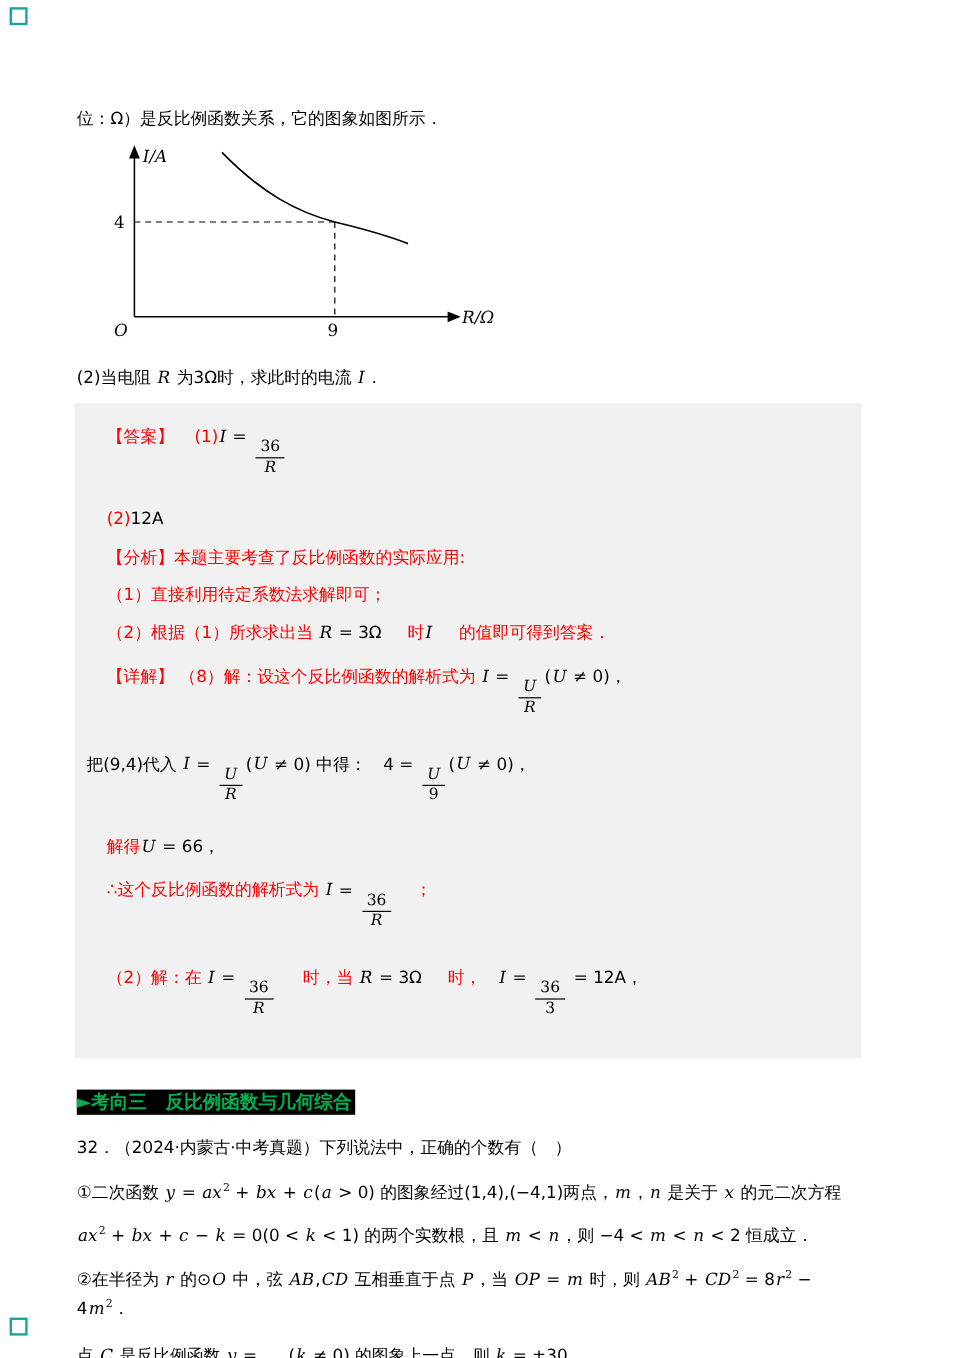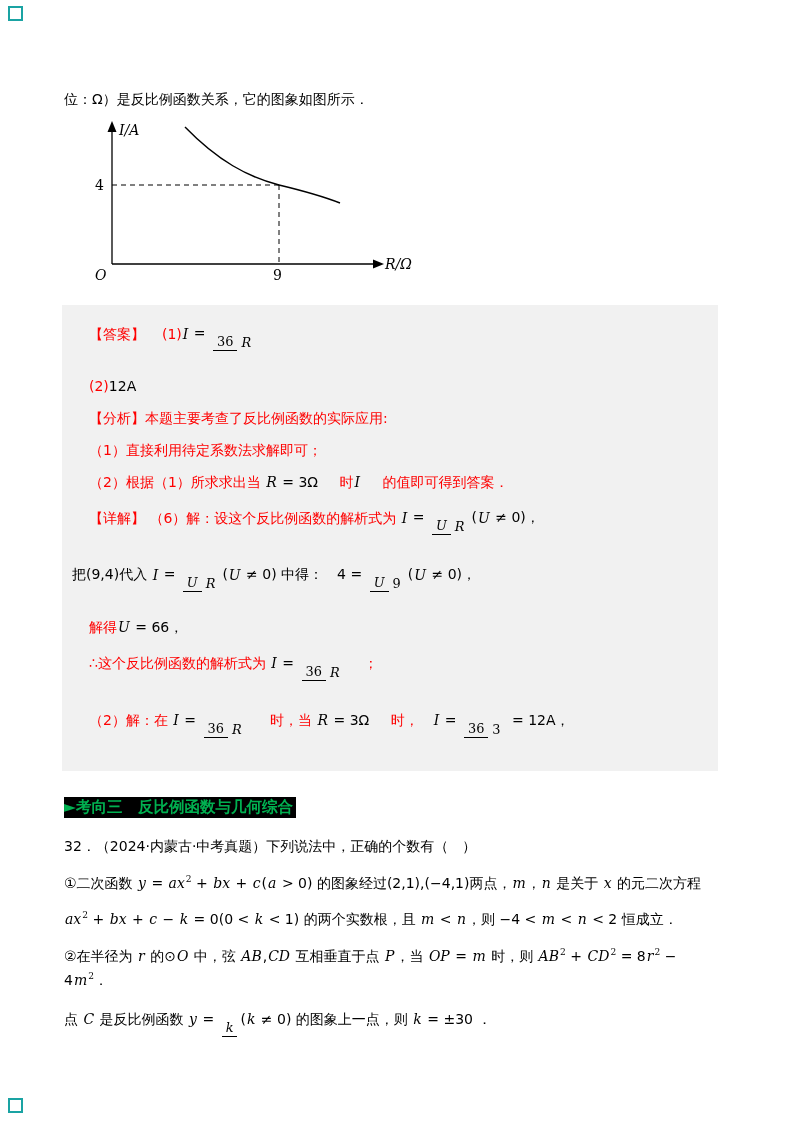--- a/index.html
+++ b/index.html
@@ -11,21 +11,21 @@
     padding:88px 60px 0 64px;
     font-family:"DejaVu Sans","Liberation Sans",sans-serif;
     font-size:14px;color:#000;
     overflow:hidden;
   }
   p.line{margin:0 0 9px 0;line-height:1.6;}
   i{font-family:"DejaVu Serif","Liberation Serif",serif;font-style:italic;padding:0 1px;}
   sup{font-size:0.65em;font-family:"DejaVu Serif","Liberation Serif",serif;line-height:0;}
   .c-r{color:#fe0000;margin-left:17px;}
   .frac{
-    display:inline-flex;flex-direction:row;align-items:center;
+    display:inline-flex;flex-direction:column;align-items:center;
     vertical-align:-0.6em;
     font-family:"DejaVu Serif","Liberation Serif",serif;
     font-size:0.92em;line-height:1.25;margin:15px 3px;text-align:center;
   }
   .frac .num{border-bottom:1px solid currentColor;padding:0 4px;}
   .frac .den{padding:0 4px;}
   .graph-wrap{margin:2px 0 6px 18px;}
   .gtext{font-family:"DejaVu Serif","Liberation Serif",serif;font-style:italic;font-size:14px;fill:#000;}
   .gnum{font-family:"DejaVu Serif","Liberation Serif",serif;font-size:14px;fill:#000;}
   .answer-box{
@@ -65,31 +65,32 @@
       <path d="M 103 8 C 136 42, 166 58, 197 66 C 222 72, 240 77, 258 84" fill="none" stroke="#000" stroke-width="1.4"></path>
 
       <text x="37" y="16" class="gtext">I/A</text>
       <text x="303" y="150" class="gtext">R/Ω</text>
       <text x="13" y="161" class="gtext">O</text>
       <text x="22" y="71" text-anchor="end" class="gnum">4</text>
       <text x="191" y="161" class="gnum">9</text>
     </svg>
   </div>
 
+  <p class="line"><span>(2)当电阻 </span><i>R</i><span> 为3Ω时，求此时的电流 </span><i>I</i><span>．</span></p>
 
   <div class="answer-box">
     <p class="line"><span class="c-r">【答案】</span><span class="c-r">(1)</span><i>I</i><span> = </span><span class="frac">
           <span class="num">36</span>
           <span class="den" style="font-style: italic;">R</span>
         </span></p>
     <p class="line"><span class="c-r">(2)</span><span>12A</span></p>
     <p class="line"><span class="c-r">【分析】本题主要考查了反比例函数的实际应用:</span></p>
     <p class="line"><span class="c-r">（1）直接利用待定系数法求解即可；</span></p>
     <p class="line"><span class="c-r">（2）根据（1）所求求出当 </span><i>R</i><span> = 3Ω</span><span class="c-r"> 时</span><i>I</i><span class="c-r"> 的值即可得到答案．</span></p>
-    <p class="line"><span class="c-r">【详解】 （6）解：设这个反比例函数的解析式为 </span><i>I</i><span> = </span><span class="frac">
+    <p class="line"><span class="c-r">【详解】 （8）解：设这个反比例函数的解析式为 </span><i>I</i><span> = </span><span class="frac">
           <span class="num" style="font-style: italic;">U</span>
           <span class="den" style="font-style: italic;">R</span>
         </span><span>(</span><i>U</i><span> ≠ 0)，</span></p>
     <p class="line"><span>把</span><span>(9,4)</span><span>代入 </span><i>I</i><span> = </span><span class="frac">
           <span class="num" style="font-style: italic;">U</span>
           <span class="den" style="font-style: italic;">R</span>
         </span><span>(</span><i>U</i><span> ≠ 0)</span><span> 中得：　4 = </span><span class="frac">
           <span class="num" style="font-style: italic;">U</span>
           <span class="den">9</span>
         </span><span>(</span><i>U</i><span> ≠ 0)，</span></p>
@@ -106,21 +107,21 @@
           <span class="den">3</span>
         </span><span> = 12A，</span></p>
   </div>
 
   <p class="heading">
     <span>►考向三　反比例函数与几何综合</span>
   </p>
 
   <div class="p32">
     <p class="line"><span>32．（2024·内蒙古·中考真题）下列说法中，正确的个数有（　）</span></p>
-    <p class="line"><span>①二次函数 </span><i>y</i><span> = </span><i>ax</i><sup>2</sup><span> + </span><i>bx</i><span> + </span><i>c</i><span>(</span><i>a</i><span> &gt; 0)</span><span> 的图象经过</span><span>(2,1)</span><span>,</span><span>(−4,1)</span><span>两点，</span><i>m</i><span>，</span><i>n</i><span> 是关于 </span><i>x</i><span> 的元二次方程</span></p>
+    <p class="line"><span>①二次函数 </span><i>y</i><span> = </span><i>ax</i><sup>2</sup><span> + </span><i>bx</i><span> + </span><i>c</i><span>(</span><i>a</i><span> &gt; 0)</span><span> 的图象经过</span><span>(1,4)</span><span>,</span><span>(−4,1)</span><span>两点，</span><i>m</i><span>，</span><i>n</i><span> 是关于 </span><i>x</i><span> 的元二次方程</span></p>
     <p class="line"><i>ax</i><sup>2</sup><span> + </span><i>bx</i><span> + </span><i>c</i><span> − </span><i>k</i><span> = 0</span><span>(0 &lt; </span><i>k</i><span> &lt; 1)</span><span> 的两个实数根，且 </span><i>m</i><span> &lt; </span><i>n</i><span>，则 −4 &lt; </span><i>m</i><span> &lt; </span><i>n</i><span> &lt; 2 恒成立．</span></p>
     <p class="line"><span>②在半径为 </span><i>r</i><span> 的⊙</span><i>O</i><span> 中，弦 </span><i>AB</i><span>,</span><i>CD</i><span> 互相垂直于点 </span><i>P</i><span>，当 </span><i>OP</i><span> = </span><i>m</i><span> 时，则 </span><i>AB</i><sup>2</sup><span> + </span><i>CD</i><sup>2</sup><span> = 8</span><i>r</i><sup>2</sup><span> − 4</span><i>m</i><sup>2</sup><span>．</span></p>
     <p class="line"><span>点 </span><i>C</i><span> 是反比例函数 </span><i>y</i><span> = </span><span class="frac">
           <span class="num" style="font-style: italic;">k</span>
         </span><span>(</span><i>k</i><span> ≠ 0)</span><span> 的图象上一点，则 </span><i>k</i><span> = ±30</span><span> ．</span></p>
 
   </div>
 
 </div>
 

